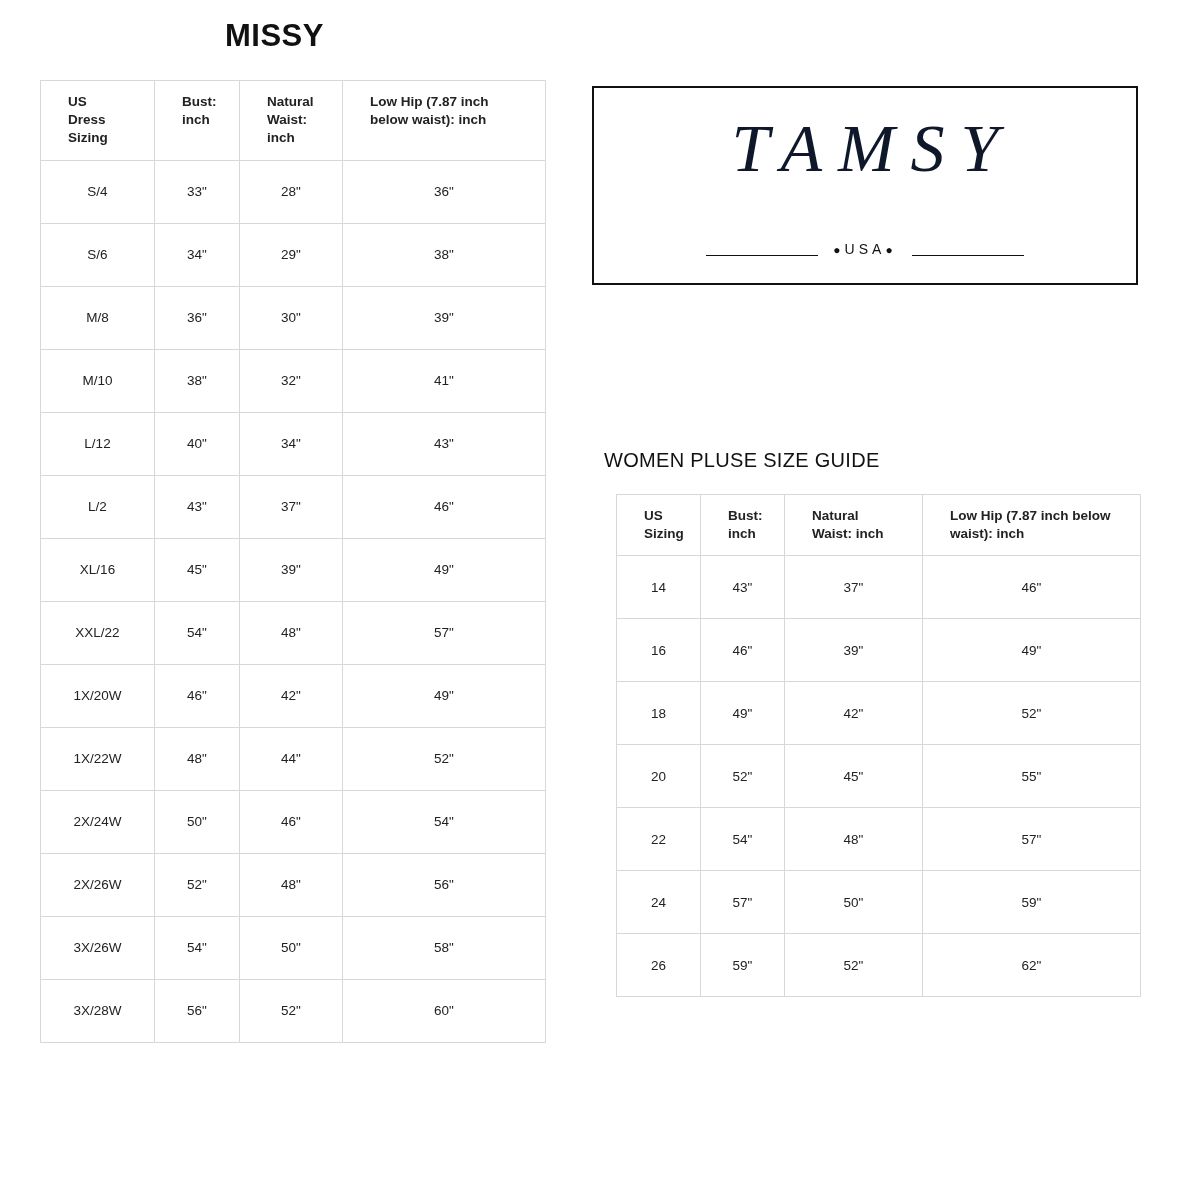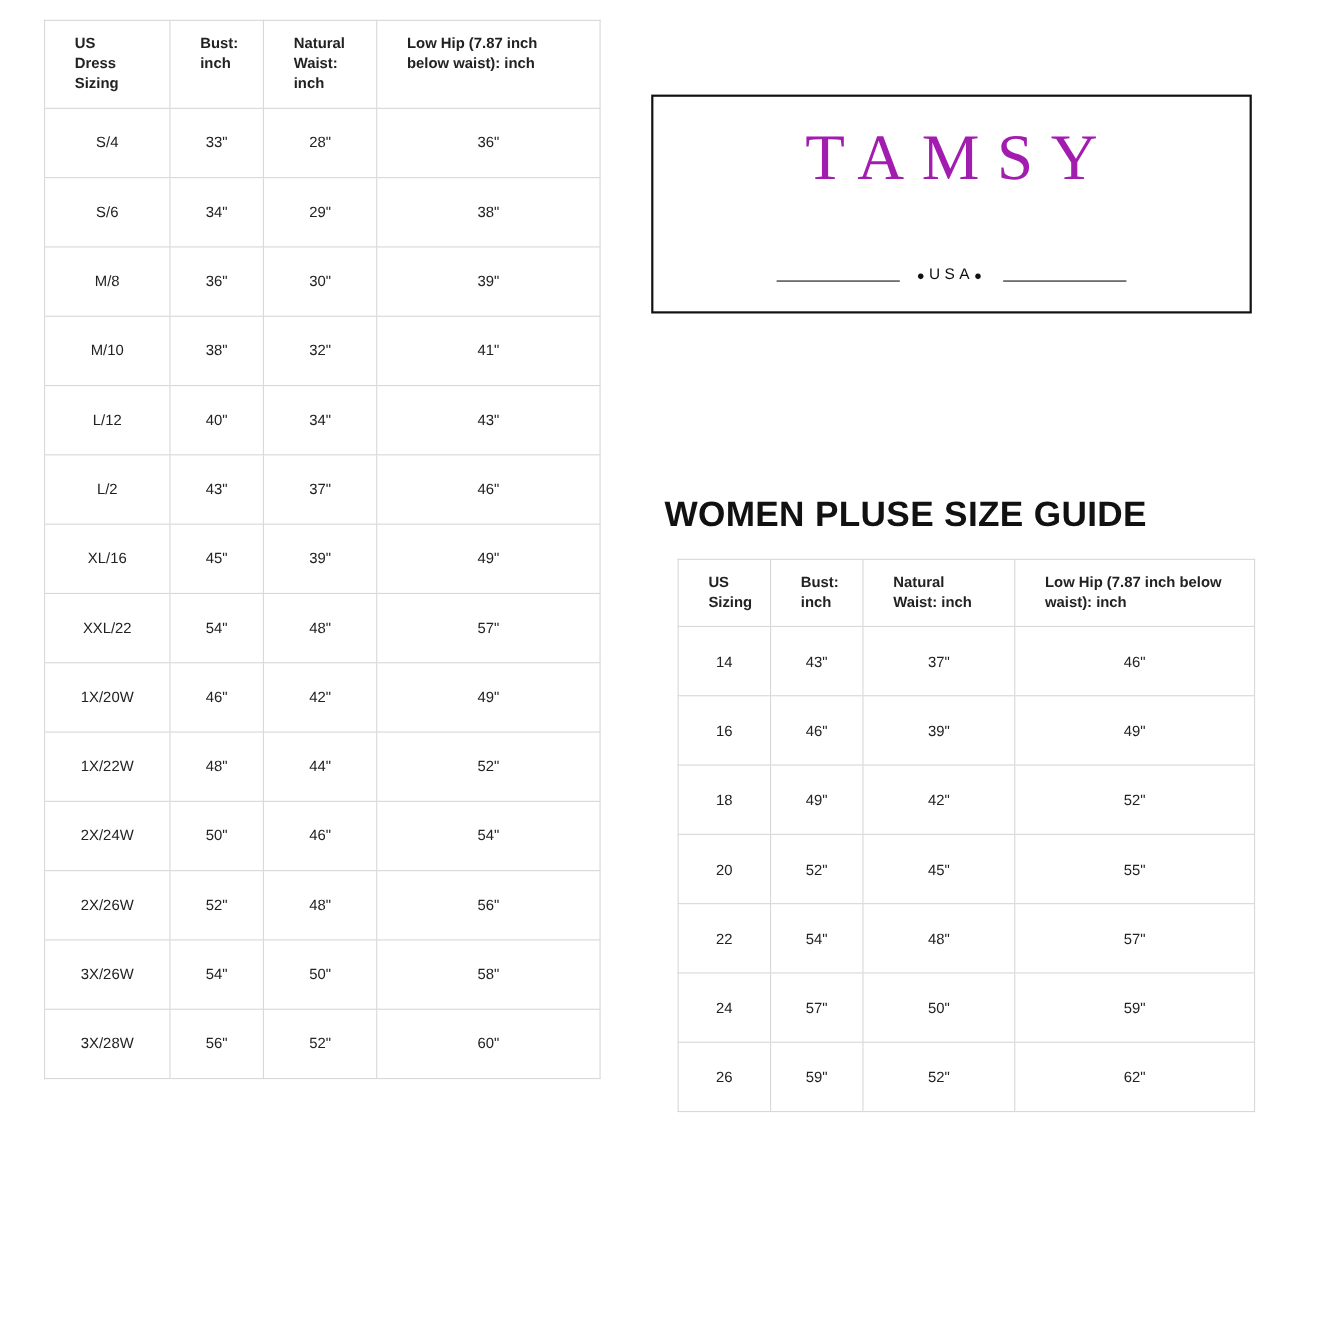--- a/index.html
+++ b/index.html
@@ -85,26 +85,27 @@
     position: relative;
     background: #fff;
   }
   .logo-wordmark {
     position: absolute;
     left: 0;
     right: 0;
     top: 26px;
     text-align: center;
     font-family: "Liberation Serif", serif;
-    font-size: 59px;
+    font-size: 68px;
     letter-spacing: 16px;
     text-indent: 16px;
-    color: #a21caf;
+    color: #0f172a;
     font-weight: 400;
     line-height: 1;
+    font-style: italic;
   }
   .logo-usa {
     position: absolute;
     left: 0;
     right: 0;
     bottom: 26px;
     text-align: center;
     font-family: "Liberation Sans", sans-serif;
     font-size: 14px;
     letter-spacing: 4px;
@@ -119,22 +120,22 @@
     bottom: 27px;
     height: 1px;
     background: #111;
     width: 112px;
   }
   .logo-rule.left { left: 112px; }
   .logo-rule.right { right: 112px; }
 
   .plus-title {
     margin: 164px 0 22px 12px;
-    font-size: 32px;
-    font-weight: bold;
+    font-size: 20px;
+    font-weight: normal;
     letter-spacing: 0.3px;
     color: #111;
   }
 
   .plus-wrap {
     margin-left: 24px;
     width: 524px;
   }
   .plus-table col.c1 { width: 84px; }
   .plus-table col.c2 { width: 84px; }
@@ -142,20 +143,21 @@
   .plus-table col.c4 { width: 218px; }
   .plus-table td { height: 61px; }
   .plus-table th { padding: 11px 9px; }
 </style>
 </head>
 <body>
 
 <div class="page">
 
   <div class="left-col">
+    <div class="missy-title">MISSY</div>
 
     <table class="size-table missy-table">
       <colgroup>
         <col class="c1">
           <col class="c2">
           <col class="c3">
           <col class="c4">
       </colgroup>
       <thead>
         <tr>

